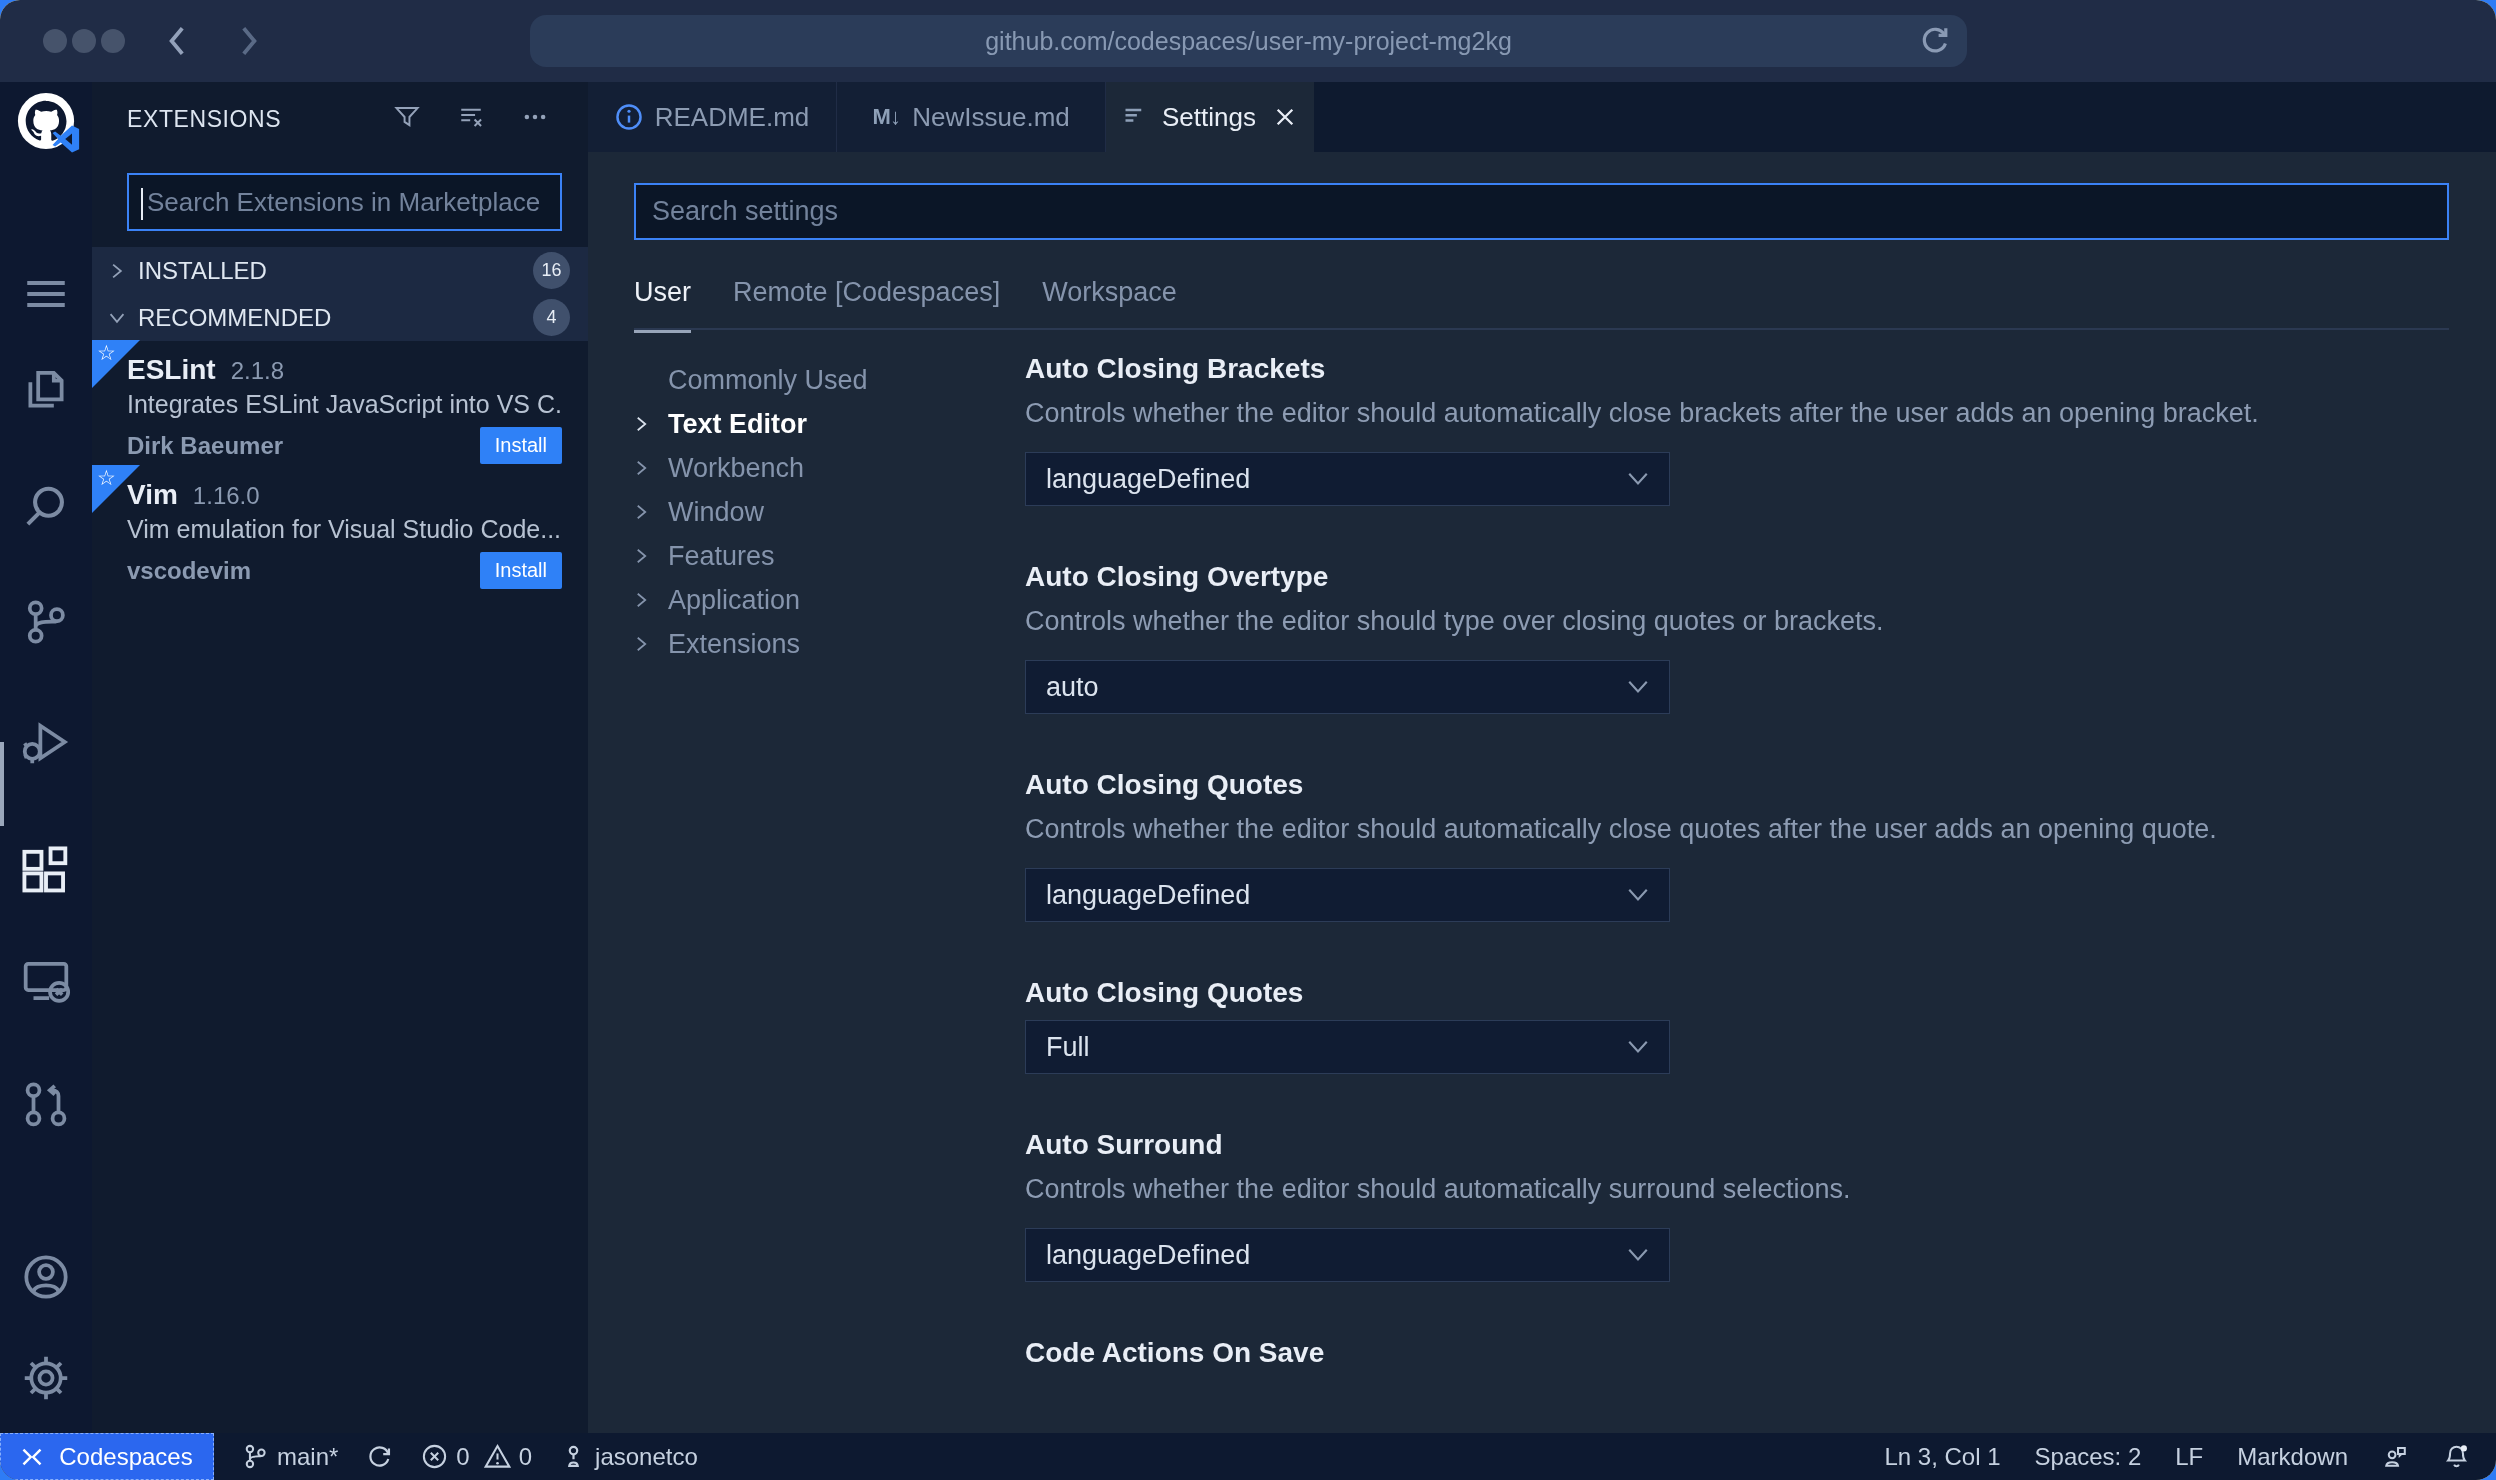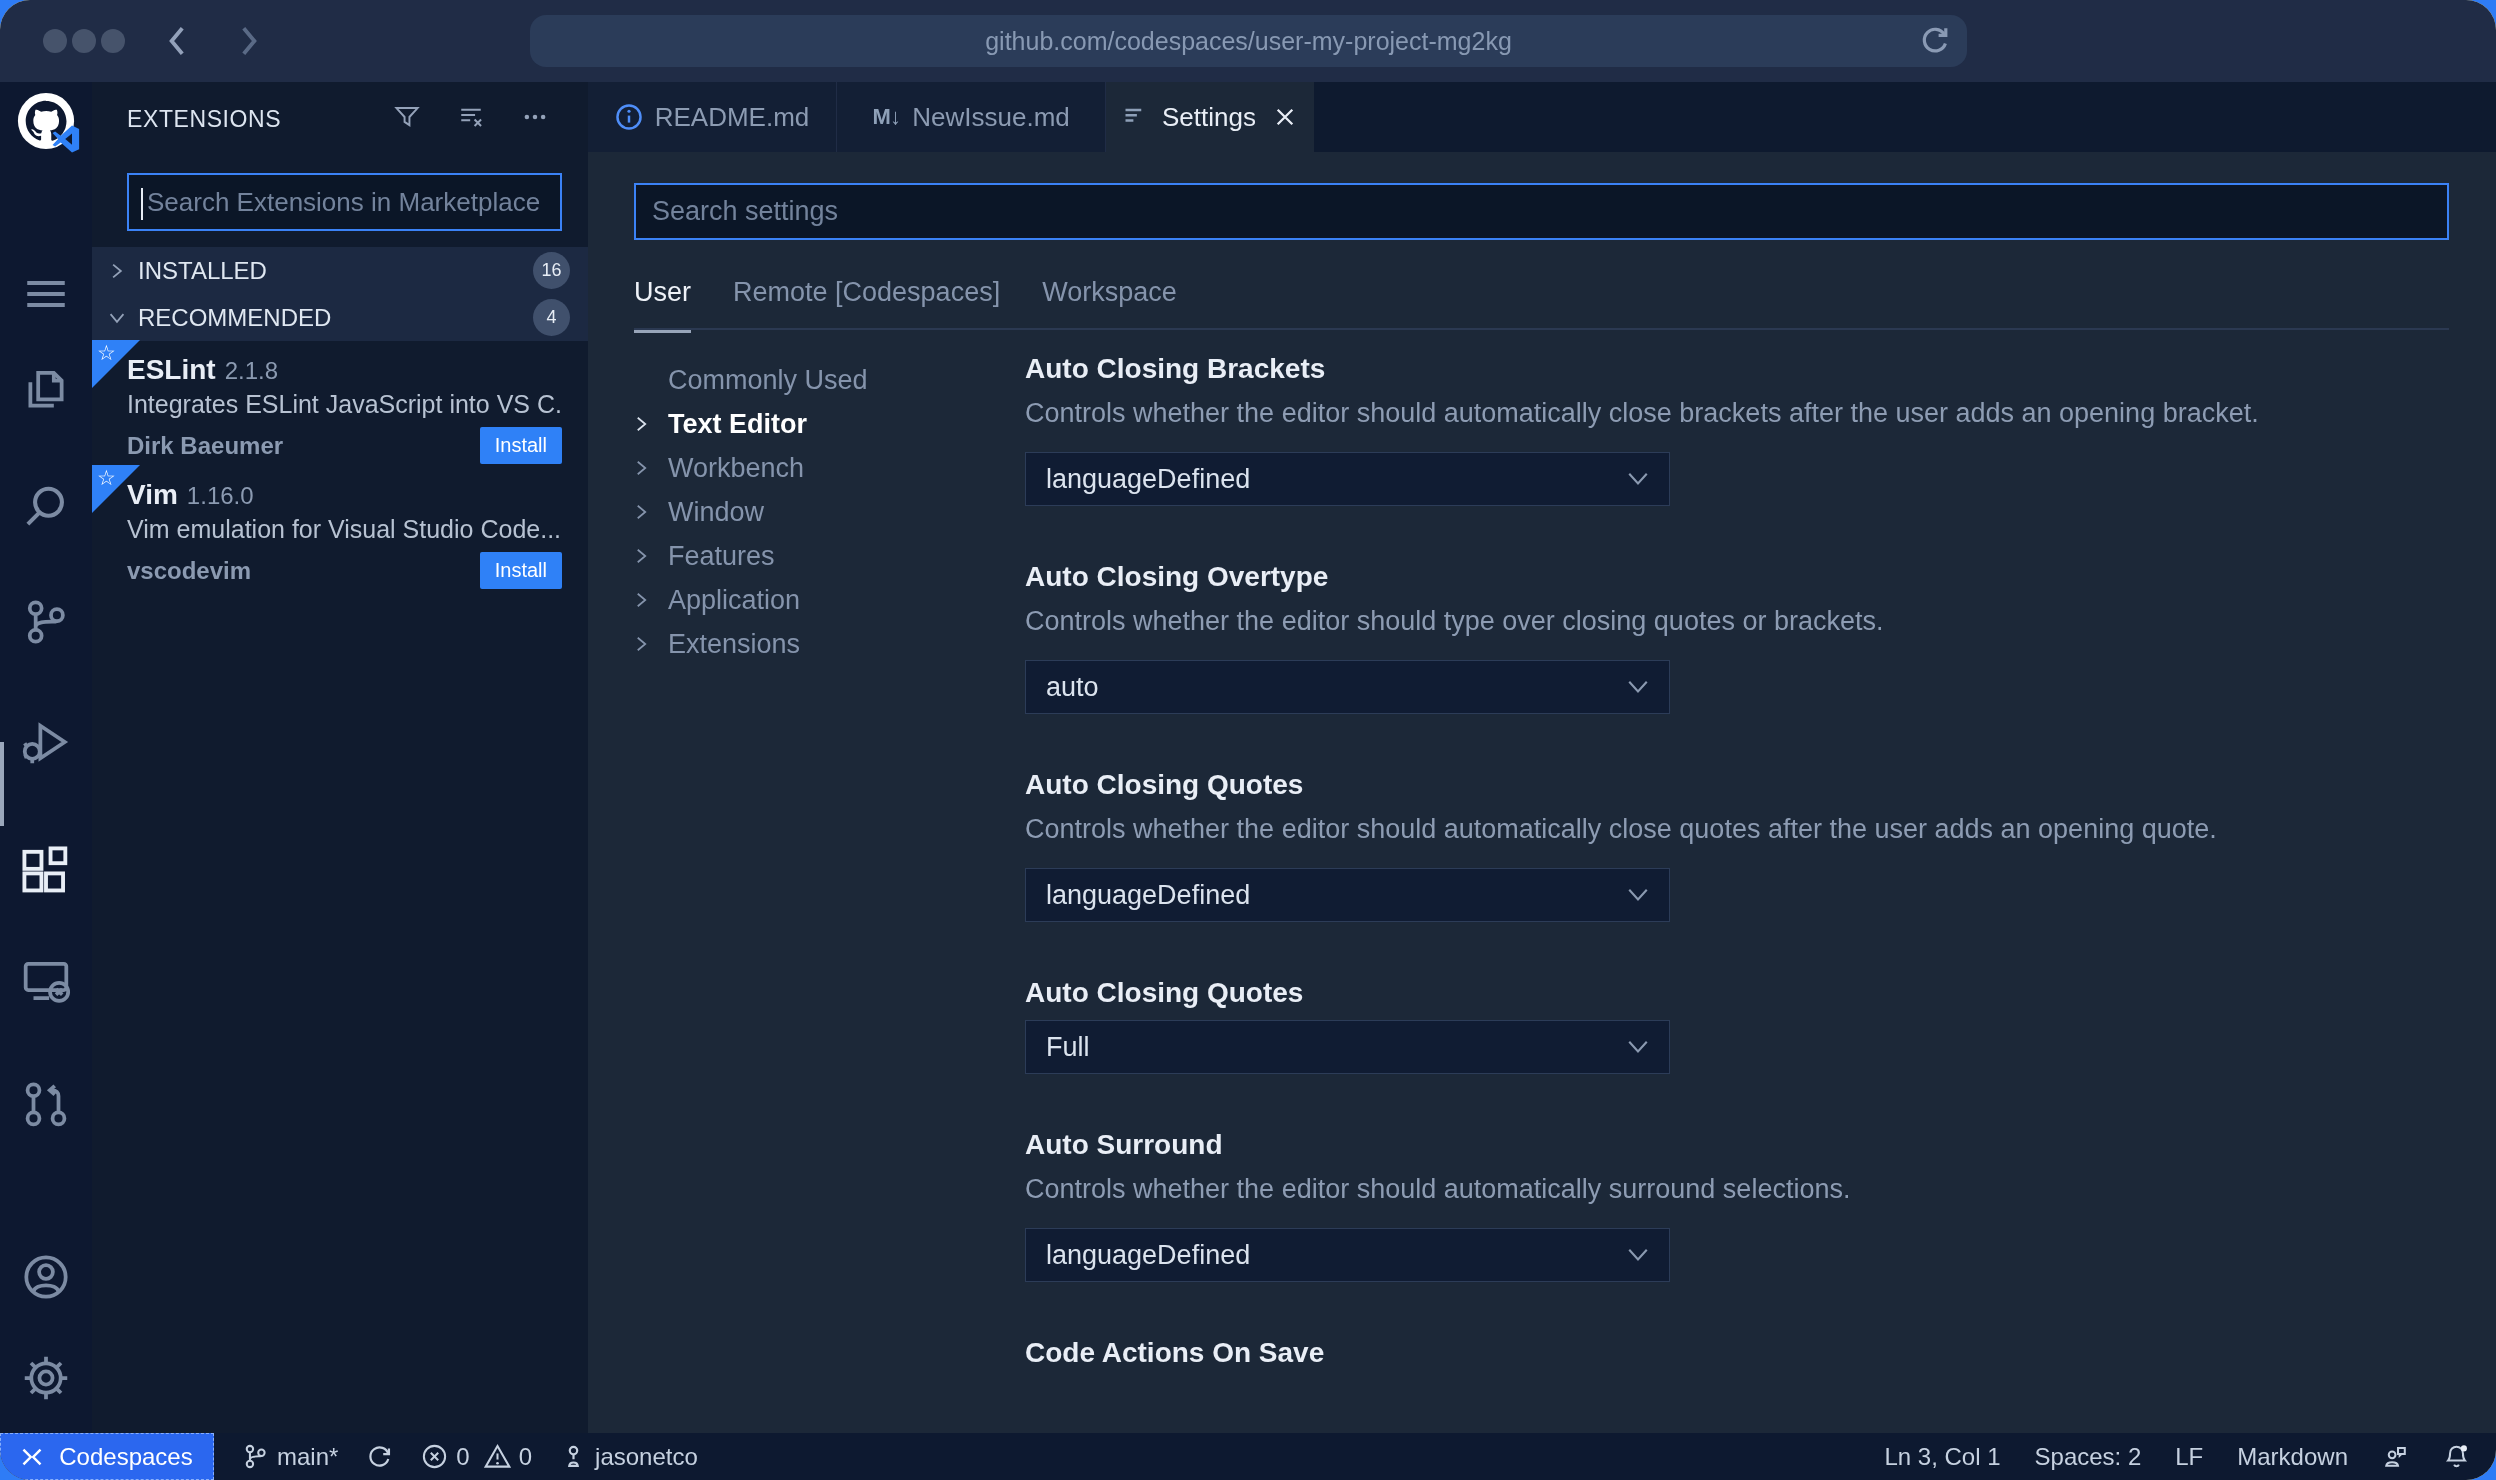--- a/index.html
+++ b/index.html
@@ -1,18 +1,18 @@
 <!DOCTYPE html>
 <html><head>
 <meta charset="utf-8">
 <style>
   * { margin:0; padding:0; box-sizing:border-box; }
   html,body { width:2496px; height:1480px; }
   body { background:#2e7cf6; font-family:"Liberation Sans", sans-serif; overflow:hidden; }
-  .window { position:absolute; inset:0; border-radius:30px; overflow:hidden; background:#fef9c3; }
+  .window { position:absolute; inset:0; border-radius:20px; overflow:hidden; background:#fef9c3; }
 
   
   .chrome { position:absolute; left:0; top:0; width:2496px; height:82px; background:#202c46; display:flex; align-items:center; }
   .traffic { display:flex; gap:5px; margin-left:43px; }
   .dot { width:24px; height:24px; border-radius:50%; background:#46536b; }
   .nav-arrows { display:flex; gap:36px; margin-left:36px; }
   .nav-btn { width:34px; height:34px; display:flex; align-items:center; justify-content:center; }
   .url-pill { position:absolute; left:530px; top:15px; width:1437px; height:52px; background:#2b3c59; border-radius:16px; display:flex; align-items:center; justify-content:center; }
   .url-text { color:#8899b3; font-size:25px; }
   .url-refresh { position:absolute; right:16px; top:10px; width:32px; height:32px; color:#8a9ab4; }
@@ -37,21 +37,21 @@
   .sb-search input { position:absolute; inset:0; width:100%; height:100%; background:transparent; border:0; outline:none; color:#dfe7f1; font-size:26px; padding-left:18px; font-family:"Liberation Sans",sans-serif; }
   .sb-search input::placeholder { color:#73839c; }
   .caret { position:absolute; left:12px; top:13px; width:2px; height:32px; background:#e6ecf5; }
   .sb-section { position:absolute; left:0; width:496px; height:47px; background:#1c2942; display:flex; align-items:center; padding:0 18px 0 16px; }
   .sb-section .chev { color:#93a1b8; width:18px; height:18px; margin-right:12px; flex:0 0 auto; }
   .sb-section .lbl { color:#dfe7f1; font-weight:normal; font-size:24px; flex:1 1 auto; }
   .count-badge { width:37px; height:37px; border-radius:50%; background:#40506c; color:#e8eef6; font-size:18px; display:flex; align-items:center; justify-content:center; }
   .ext-item { position:absolute; left:0; width:496px; height:125px; padding:14px 26px 0 35px; }
   .ribbon { position:absolute; left:0; top:0; width:48px; height:48px; background:#2f81f7; clip-path:polygon(0 0,100% 0,0 100%); }
   .ribbon span { position:absolute; left:5px; top:1px; color:#ffffff; font-size:21px; }
-  .ext-title-row { display:flex; align-items:baseline; gap:9px; height:36px; }
+  .ext-title-row { display:flex; align-items:baseline; gap:15px; height:36px; }
   .ext-name { color:#e9eef6; font-size:28px; font-weight:bold; }
   .ext-version { color:#8b9ab1; font-size:24px; }
   .ext-desc { color:#b7c2d2; font-size:25px; height:37px; white-space:nowrap; overflow:hidden; }
   .ext-footer { display:flex; align-items:center; }
   .ext-publisher { color:#8b9ab1; font-size:24px; font-weight:bold; flex:1 1 auto; }
   .install-btn { background:#2f81f7; color:#ffffff; border:0; font-size:20px; height:37px; padding:0 15px; font-family:"Liberation Sans",sans-serif; border-radius:2px; }
 
   
   .main { position:absolute; left:588px; top:82px; width:1908px; height:1351px; background:#0e1a2f; }
   .tabstrip { position:absolute; left:0; top:0; width:1908px; height:70px; display:flex; }

